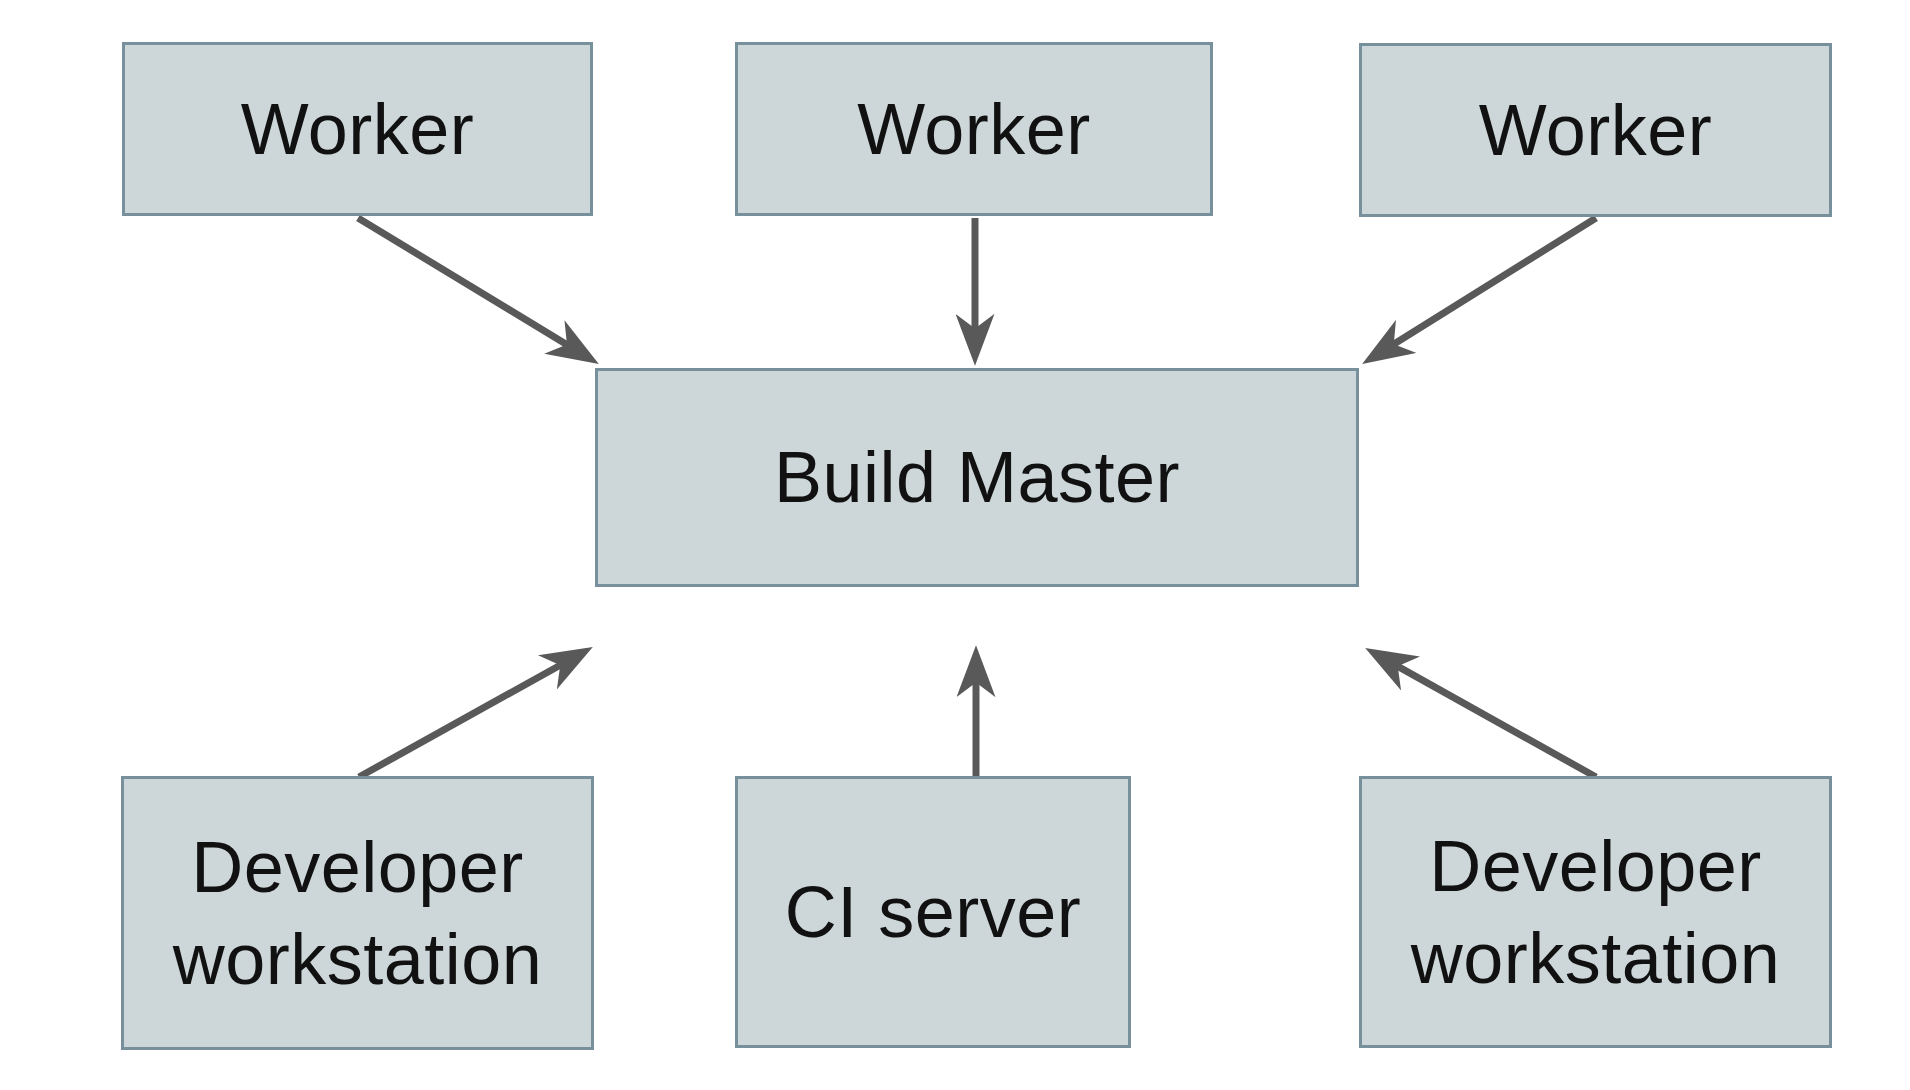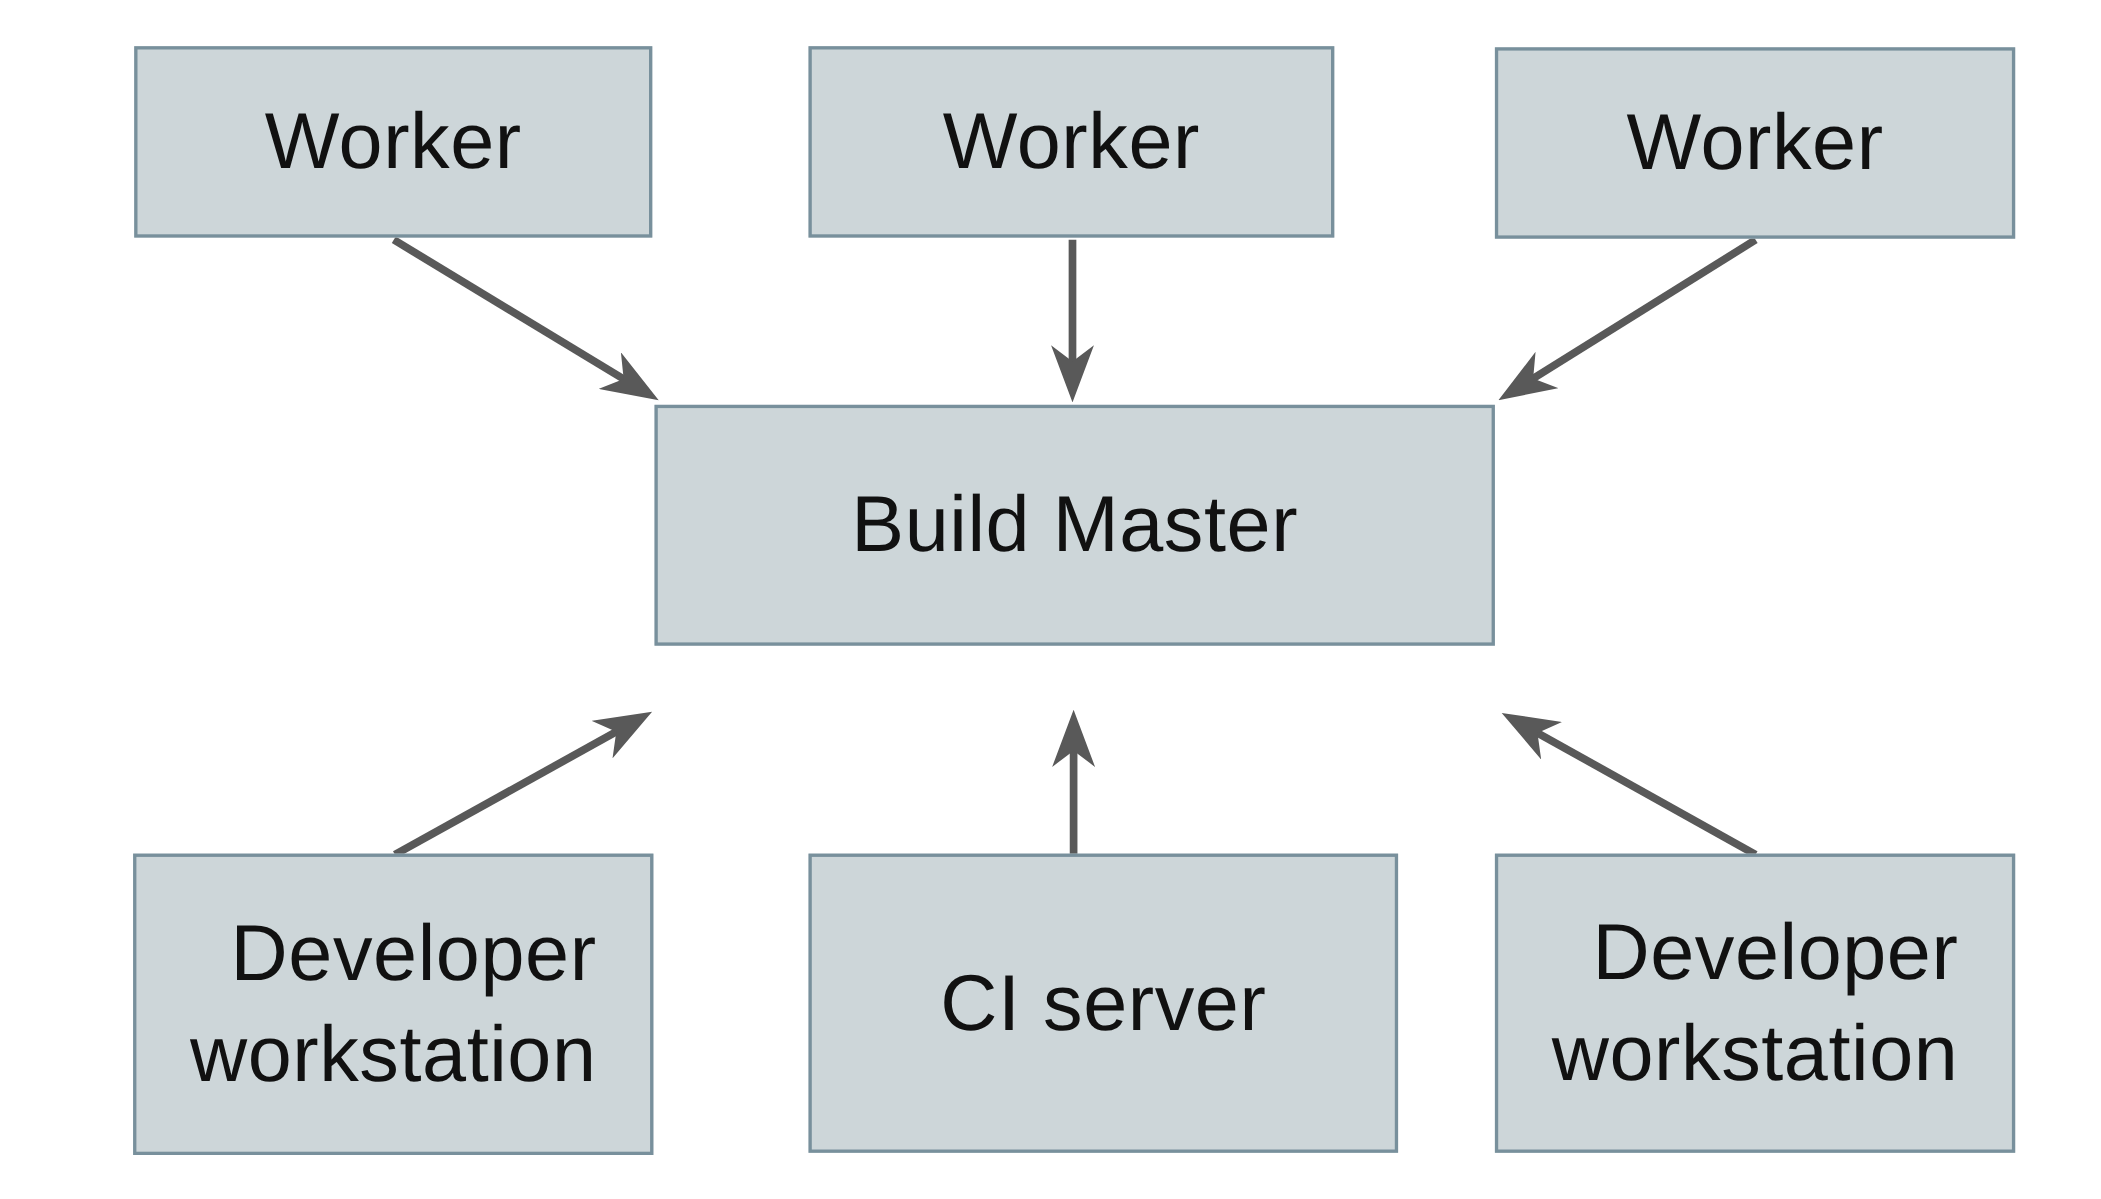--- a/index.html
+++ b/index.html
@@ -24,21 +24,21 @@
     pointer-events: none;
   }
   .node {
     position: absolute;
     box-sizing: border-box;
     background: var(--node-fill, #cdd6d9);
     border: 3px solid var(--node-border, #78909c);
     display: flex;
     align-items: center;
     justify-content: center;
-    text-align: right;
+    text-align: center;
     white-space: pre-line;
     font-size: 72px;
     line-height: 1.28;
     color: var(--text, #111111);
     letter-spacing: 0.5px;
   }
 </style>
 </head>
 <body>
 
@@ -59,17 +59,17 @@
         <line x1="1596" y1="777" x2="1394.684905643093" y2="664.5772849695195" stroke="#595959" stroke-width="7" marker-end="url(#arrowhead)"></line>
       </g>
   </svg>
 
   <div class="node" style="left: 122px; top: 42px; width: 471px; height: 174px;">Worker</div>
   <div class="node" style="left: 735px; top: 42px; width: 478px; height: 174px;">Worker</div>
   <div class="node" style="left: 1359px; top: 43px; width: 473px; height: 174px;">Worker</div>
   <div class="node" style="left: 595px; top: 368px; width: 764px; height: 219px;">Build Master</div>
   <div class="node" style="left: 121px; top: 776px; width: 473px; height: 274px;">Developer
 workstation</div>
-  <div class="node" style="left: 735px; top: 776px; width: 536px; height: 272px;">CI server</div>
+  <div class="node" style="left: 735px; top: 776px; width: 396px; height: 272px;">CI server</div>
   <div class="node" style="left: 1359px; top: 776px; width: 473px; height: 272px;">Developer
 workstation</div>
 
 </div>
 
 </body></html>

